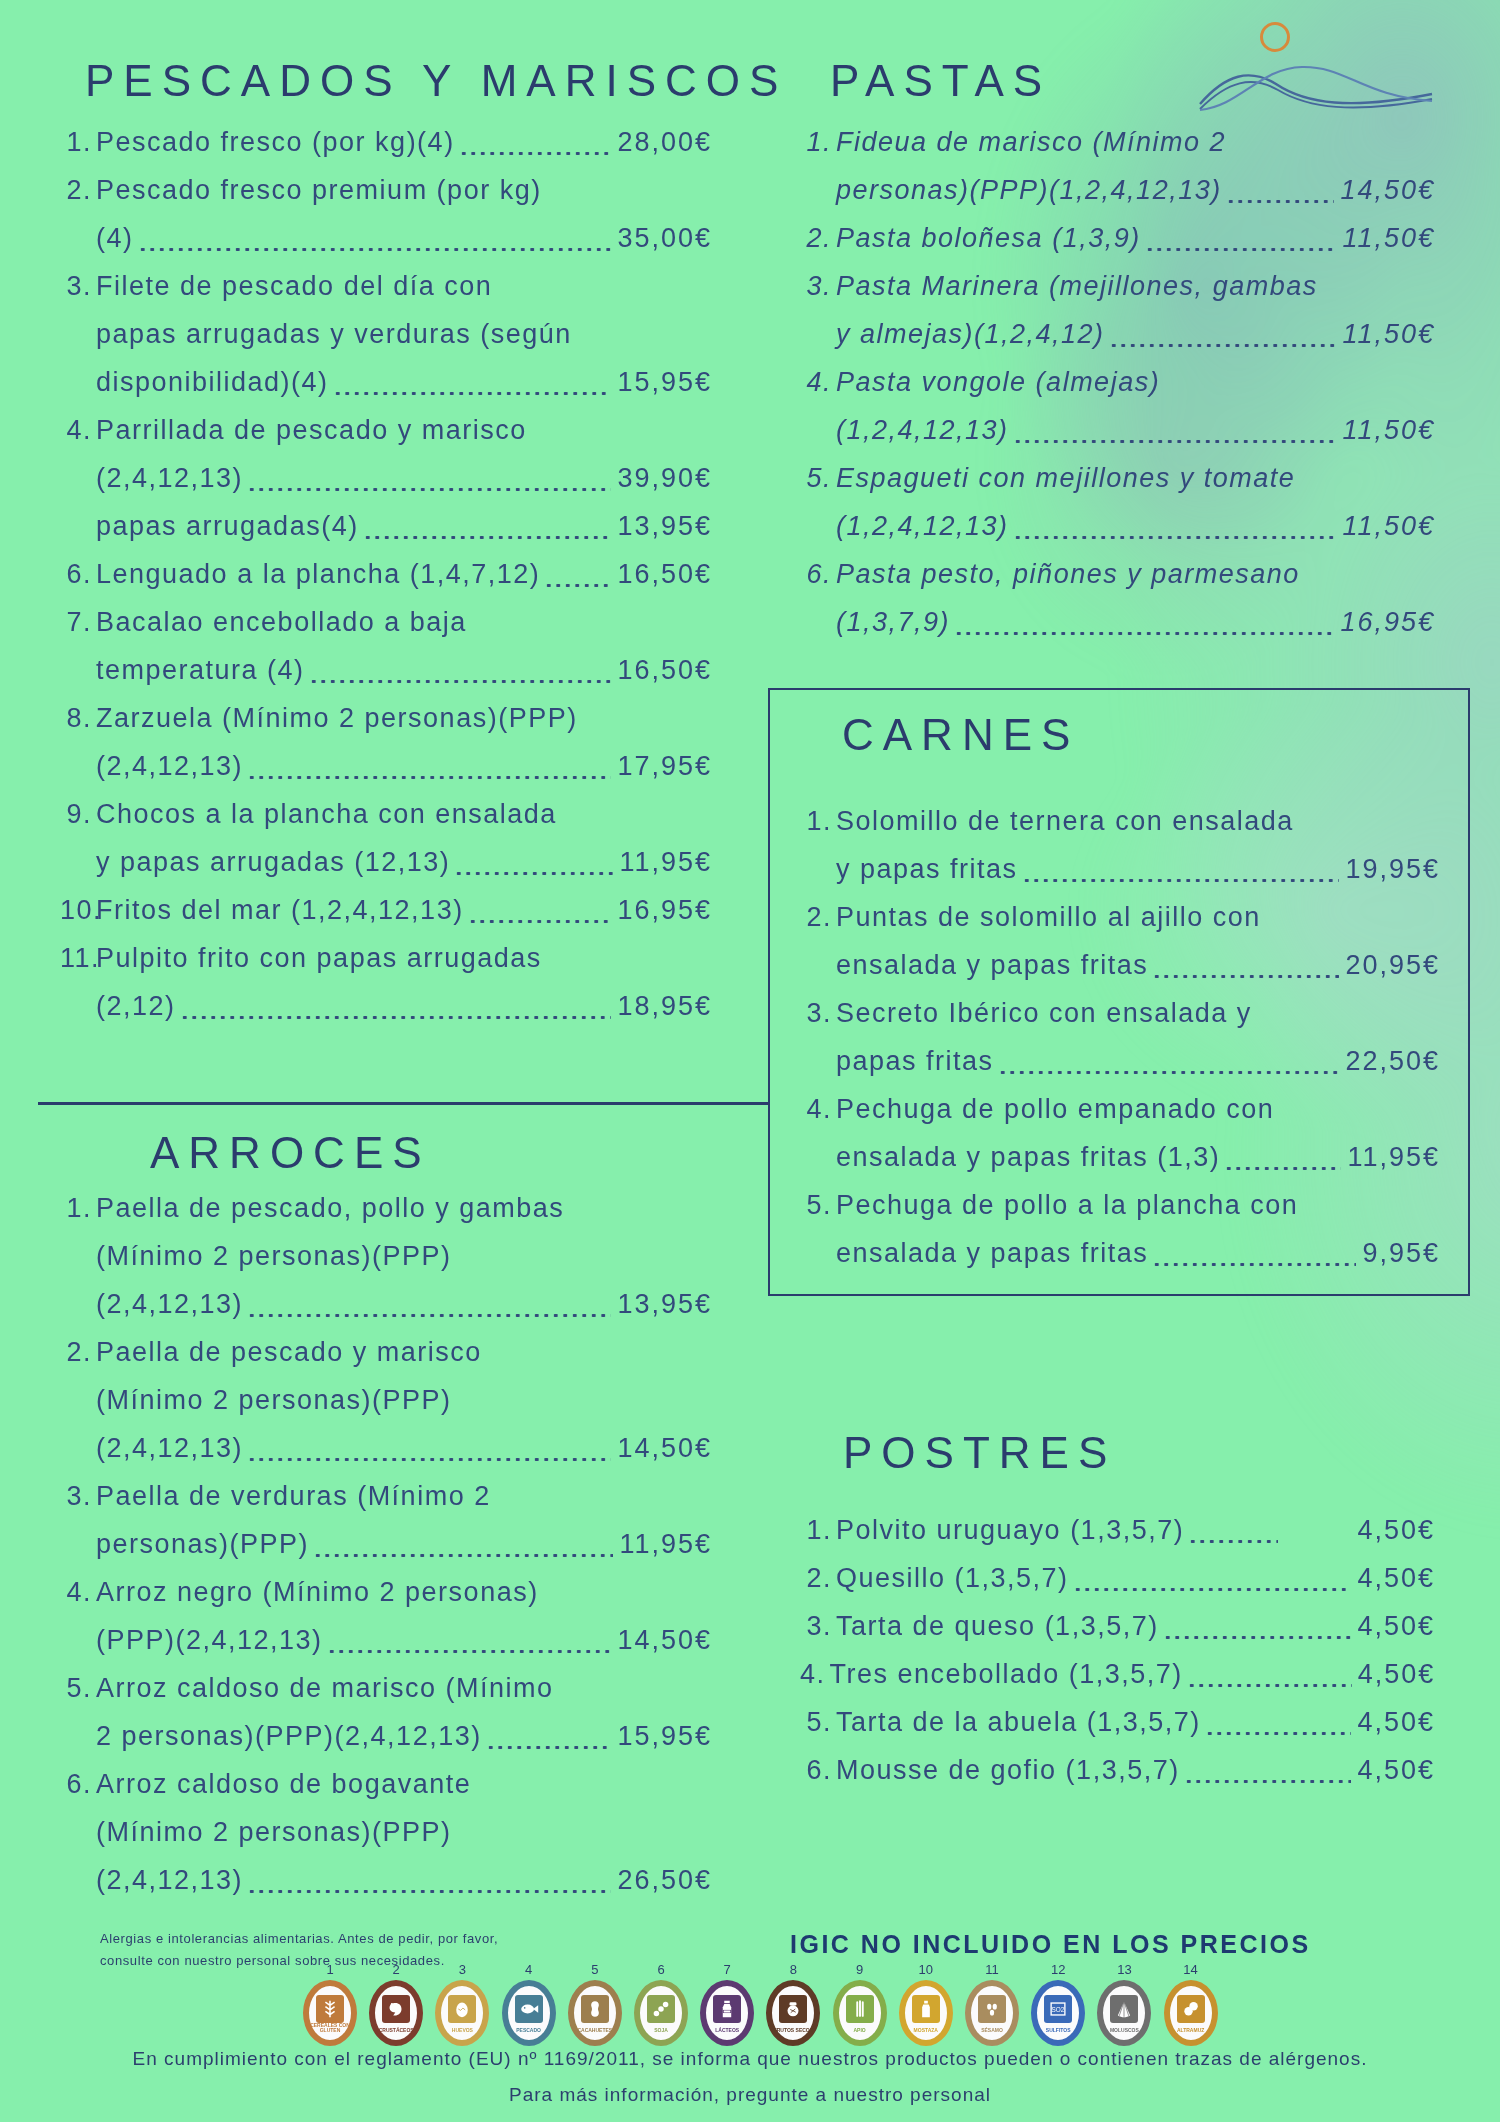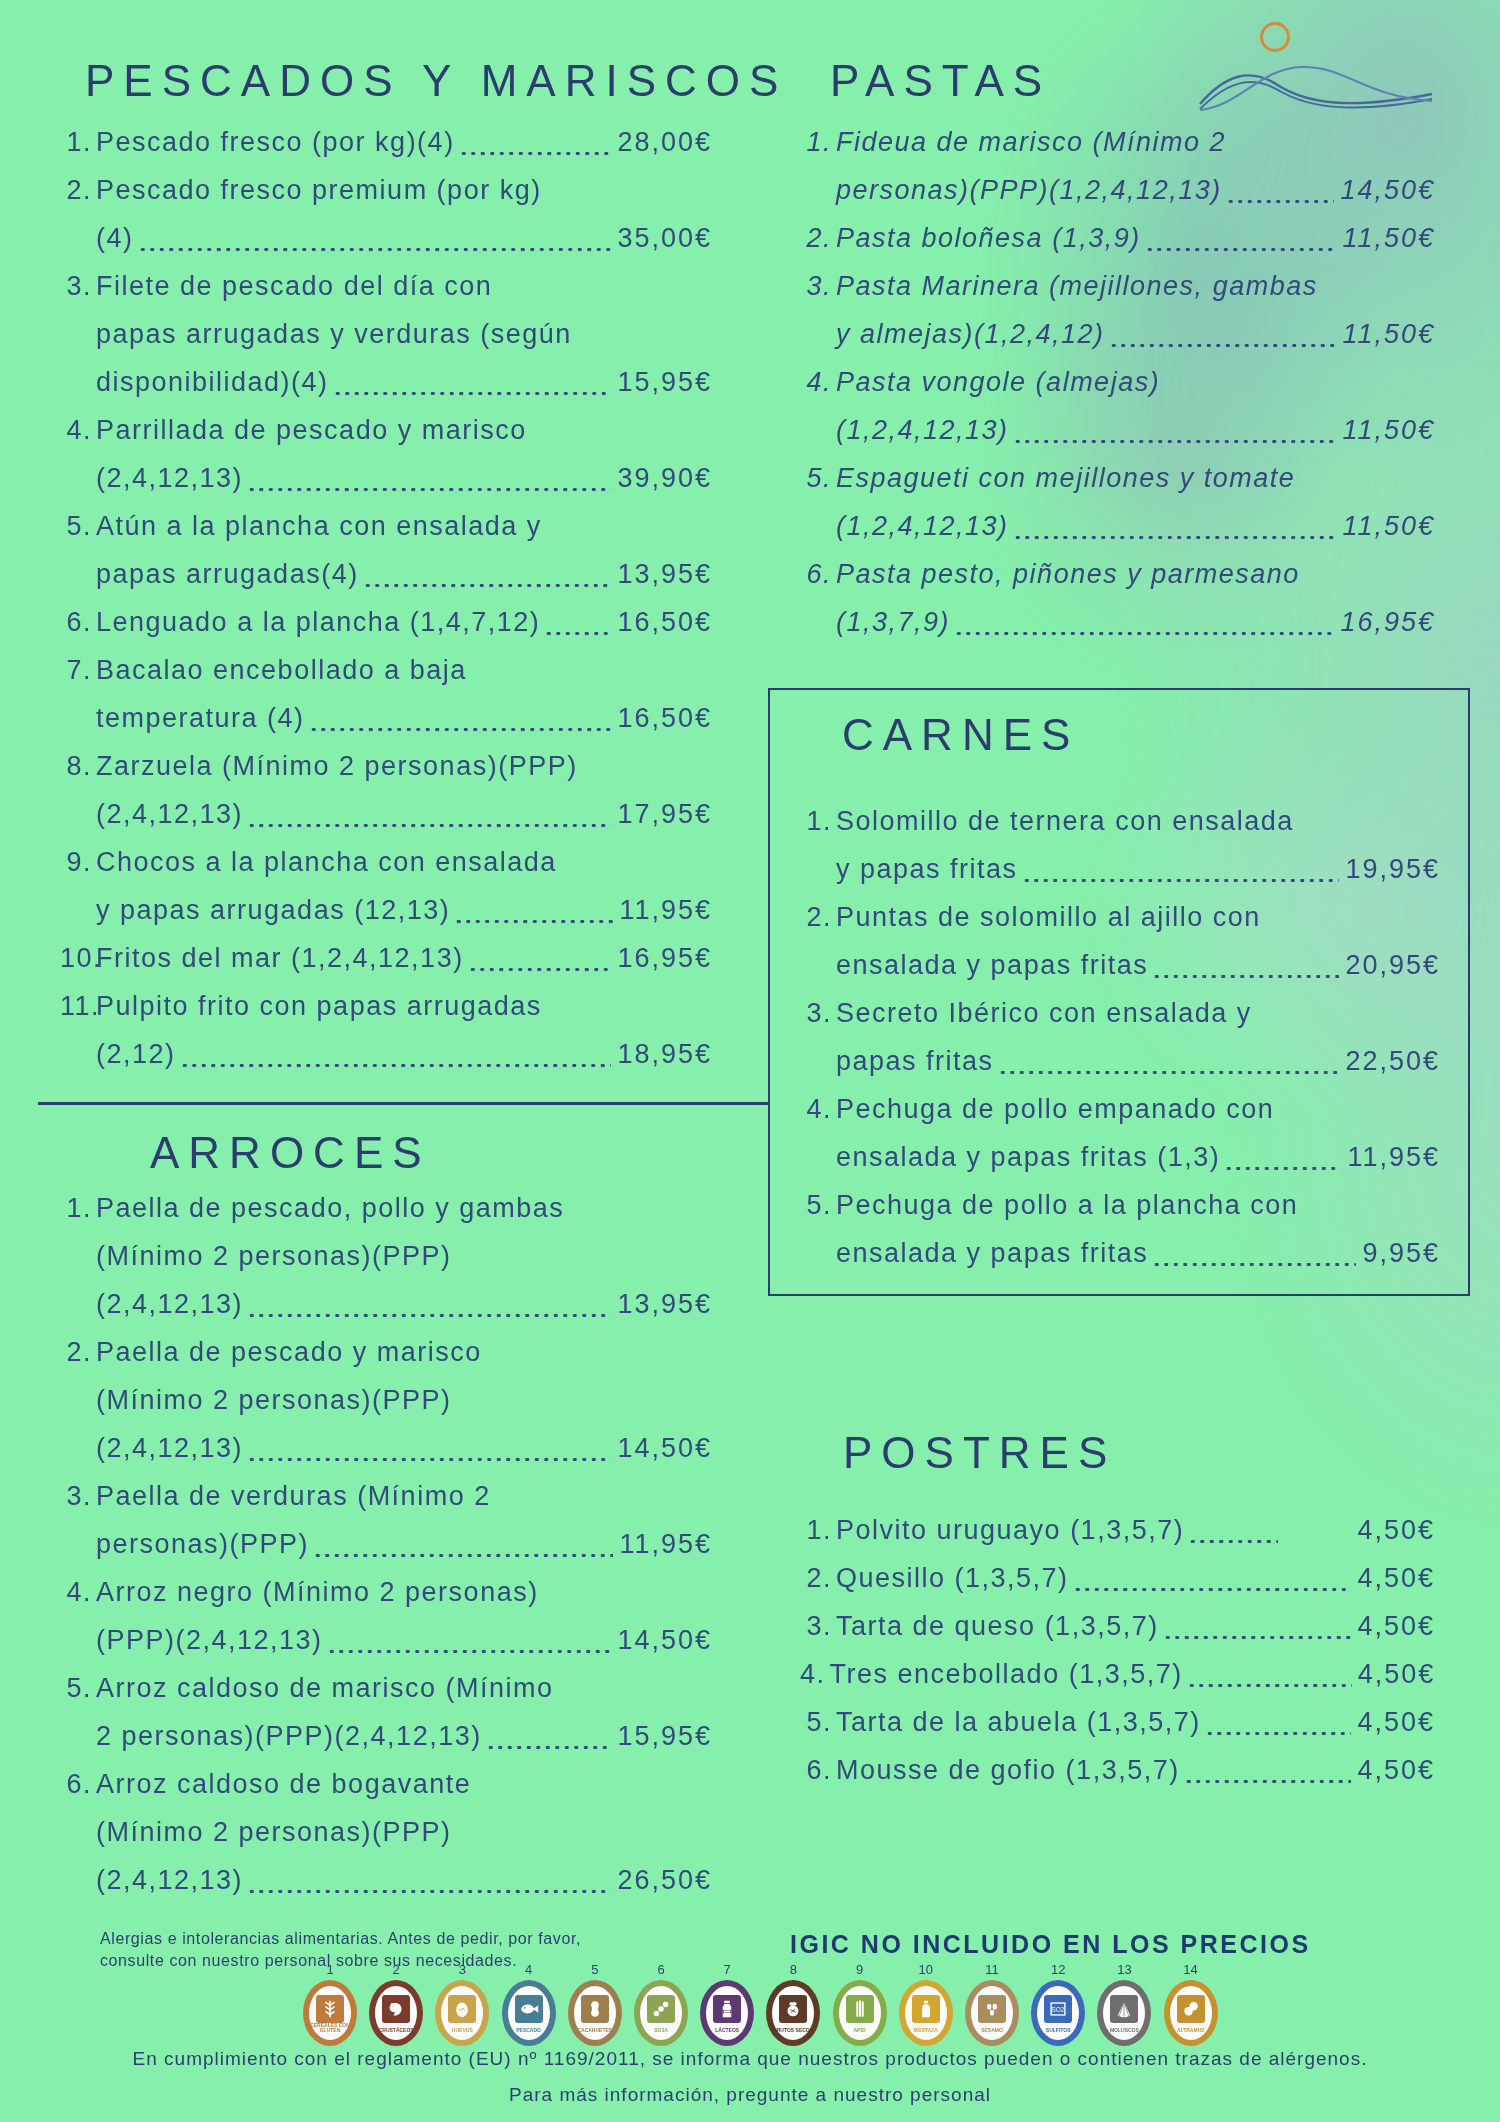--- a/index.html
+++ b/index.html
@@ -23,21 +23,21 @@
   .priceline{display:flex;align-items:stretch;}
   .priceline .txt{white-space:nowrap;}
   .dots{flex:1;margin:0 6px 0 4px;
     background-image:radial-gradient(circle,#33497c 1.7px,rgba(0,0,0,0) 2px);
     background-size:9.5px 5px;background-repeat:repeat-x;background-position:0 33px;}
   .dots.fixed{flex:0 0 auto;}
   .spacer{flex:1;}
   .price{white-space:nowrap;letter-spacing:2px;}
   .divider{position:absolute;left:38px;top:1102px;width:730px;height:3px;background:#2b3c6d;}
   .carnes-box{position:absolute;left:768px;top:688px;width:702px;height:608px;border:2px solid #2b3c6d;box-sizing:border-box;}
-  .foot-small{position:absolute;left:100px;top:1928px;font-size:16px;line-height:22px;letter-spacing:0.6px;color:#2c3f6e;}
+  .foot-small{position:absolute;left:100px;top:1928px;font-size:13px;line-height:22px;letter-spacing:0.6px;color:#2c3f6e;}
   .igic{position:absolute;left:790px;top:1930px;width:480px;text-align:center;font-size:25px;font-weight:700;letter-spacing:2.5px;color:#1e3a70;white-space:nowrap;}
   .foot-line{position:absolute;left:0;width:1500px;text-align:center;font-size:19px;letter-spacing:1px;color:#2c3f6e;}
   .allergen{position:absolute;width:66px;text-align:center;}
   .allergen .anum{font-size:13px;color:#2c3f6e;height:16px;line-height:16px;}
   .aoval{position:relative;margin:2px auto 0;width:54px;height:66px;border-radius:50%;background:#fbfbfc;box-sizing:border-box;}
   .asq{position:absolute;left:50%;top:9px;transform:translateX(-50%);width:28px;height:28px;border-radius:3px;
        display:flex;align-items:center;justify-content:center;}
   .albl{position:absolute;left:0;right:0;bottom:7px;font-size:5px;line-height:5px;letter-spacing:0;font-weight:700;text-transform:uppercase;}
   .logo-circle{position:absolute;left:1260px;top:22px;width:30px;height:30px;border:3px solid #d78a3c;border-radius:50%;box-sizing:border-box;}
   .logo-waves{position:absolute;left:1198px;top:46px;}
@@ -89,21 +89,20 @@
       </div>
       <div>
         <div class="item-line"><span class="num">4.</span><span>Parrillada de pescado y marisco</span></div>
         <div class="item-line priceline cont">
           <span class="txt">(2,4,12,13)</span>
           <span class="dots"></span>
           <span class="price">39,90€</span>
         </div>
       </div>
       <div>
-        <div class="item-line"><span class="num">5.</span><span>Atún a la plancha con ensalada y</span></div>
         <div class="item-line priceline cont">
           <span class="txt">papas arrugadas(4)</span>
           <span class="dots"></span>
           <span class="price">13,95€</span>
         </div>
       </div>
       <div>
         <div class="item-line priceline">
           <span class="num">6.</span>
           <span class="txt">Lenguado a la plancha (1,4,7,12)</span>

